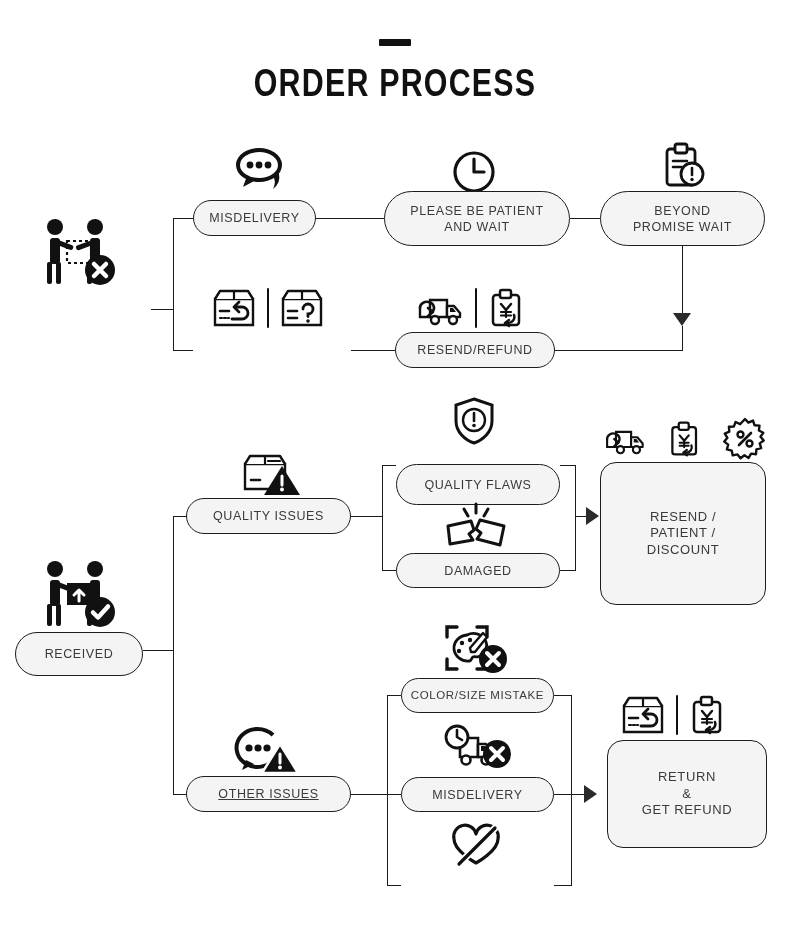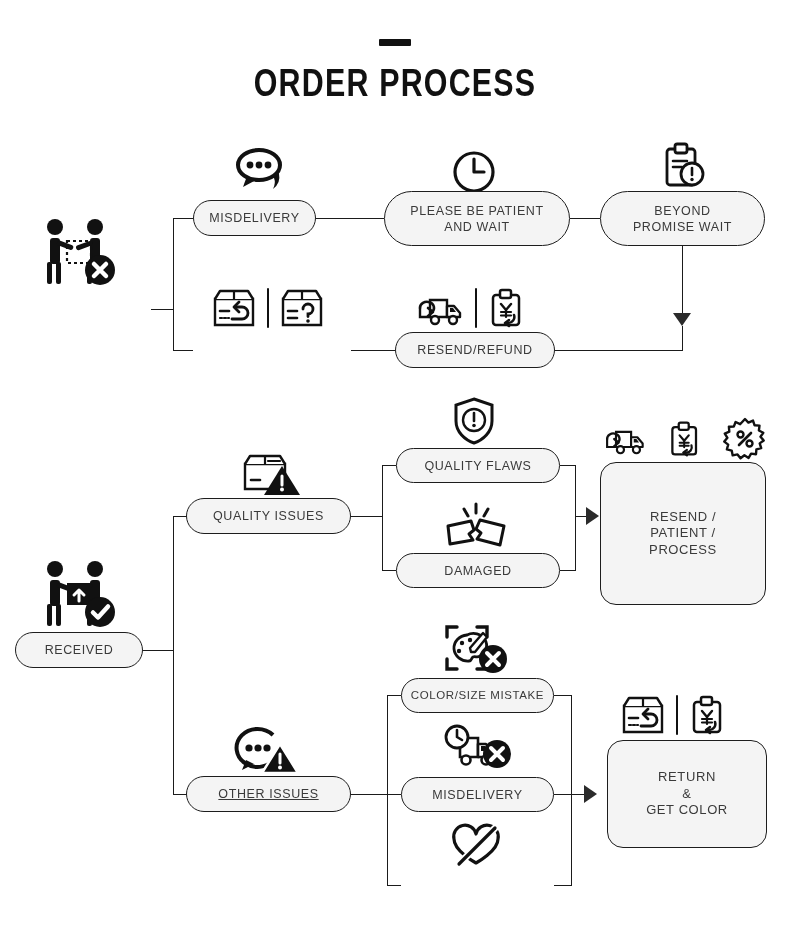--- a/index.html
+++ b/index.html
@@ -225,21 +225,21 @@
         <rect x="58" y="44" width="5" height="22" rx="2"></rect>
         <rect x="38" y="22" width="17" height="5" rx="2.5" transform="rotate(-20 55 27)"></rect>
         <rect x="29" y="23" width="24" height="22"></rect>
       </g>
       <path d="M41 41 v-11 M36 35 l5 -5 l5 5" stroke="#fff" stroke-width="3" fill="none" stroke-linecap="round" stroke-linejoin="round"></path>
       <circle cx="62" cy="52" r="15" fill="#111"></circle>
       <path d="M55 52.5 l5 5 l10 -11" stroke="#fff" stroke-width="4.5" fill="none" stroke-linecap="round" stroke-linejoin="round"></path>
     </svg>
   </div>
 
-  <div class="node pill" style="left:15px;top:632px;width:128px;height:36px;font-size:12.5px;text-align:center;">
+  <div class="node pill" style="left:15px;top:632px;width:128px;height:44px;font-size:12.5px;text-align:center;">
     <span>RECEIVED</span>
   </div>
 
   <div class="ln h" style="left:143px;top:650px;width:31px;"></div>
   <div class="ln v" style="left:173px;top:516px;height:279px;"></div>
   <div class="ln h" style="left:173px;top:516px;width:20px;"></div>
   <div class="ln h" style="left:173px;top:794px;width:20px;"></div>
 
   <div class="icon" style="left:240px;top:450px;width:66px;height:48px;">
     <svg width="66" height="48" viewBox="0 0 66 48">
@@ -265,21 +265,21 @@
 
   <div class="icon" style="left:452px;top:396px;width:44px;height:50px;">
     <svg width="44" height="50" viewBox="0 0 44 50">
       <path d="M22 3 L40 9 V25 C40 36 31 44 22 47 C13 44 4 36 4 25 V9z" fill="#fff" stroke="#111" stroke-width="3"></path>
       <circle cx="22" cy="24" r="11" fill="#fff" stroke="#111" stroke-width="2.4"></circle>
       <path d="M22 17 v8" stroke="#111" stroke-width="2.6" stroke-linecap="round"></path>
       <circle cx="22" cy="29.5" r="1.8" fill="#111"></circle>
     </svg>
   </div>
 
-  <div class="node pill" style="left:396px;top:448px;width:164px;height:35px;font-size:12.5px;">
+  <div class="node pill" style="left:396px;top:464px;width:164px;height:41px;font-size:12.5px;">
     <span>QUALITY FLAWS</span>
   </div>
 
   <div class="icon" style="left:440px;top:500px;width:72px;height:50px;">
     <svg width="72" height="50" viewBox="0 0 72 50">
       <path d="M36 4 v9 M24 9 l4 7 M48 9 l-4 7" stroke="#111" stroke-width="3" stroke-linecap="round"></path>
       <path d="M8 26 L31 21 L34 30 L29 34 L33 40 L10 44z" fill="#fff" stroke="#111" stroke-width="3" stroke-linejoin="round"></path>
       <path d="M40 20 L64 26 L60 45 L37 39 L41 33 L36 29z" fill="#fff" stroke="#111" stroke-width="3" stroke-linejoin="round"></path>
     </svg>
   </div>
@@ -325,21 +325,21 @@
         <circle cx="16.5" cy="16.5" r="3" fill="none" stroke="#111" stroke-width="2.4"></circle>
         <circle cx="25.5" cy="25.5" r="3" fill="none" stroke="#111" stroke-width="2.4"></circle>
         <path d="M27 15 L15 27" stroke="#111" stroke-width="2.6" stroke-linecap="round"></path>
       </svg>
     </span>
   </div>
 
   <div class="node rrect" style="left:600px;top:462px;width:166px;height:143px;font-size:13px;flex-direction:column;">
     <span>RESEND /</span>
     <span>PATIENT /</span>
-    <span>PROCESS</span>
+    <span>DISCOUNT</span>
   </div>
 
   <div class="icon" style="left:232px;top:726px;width:70px;height:52px;">
     <svg width="70" height="52" viewBox="0 0 70 52">
       <path d="M44 31 a21 19 0 1 1 -3 -22" fill="#fff" stroke="#111" stroke-width="4"></path>
       <path d="M14 34 l-4 10 l12 -6z" fill="#111"></path>
       <circle cx="17" cy="22" r="3.6" fill="#111"></circle>
       <circle cx="26" cy="22" r="3.6" fill="#111"></circle>
       <circle cx="35" cy="22" r="3.6" fill="#111"></circle>
       <path d="M48 18 L66 47 H30z" fill="#111" stroke="#fff" stroke-width="2.5" stroke-linejoin="round"></path>
@@ -430,16 +430,16 @@
         <path d="M20 23 v7 M15 25 h10 M15 28.5 h10" stroke="#111" stroke-width="2.2" stroke-linecap="round"></path>
         <path d="M28 28 a6 6 0 0 1 -6 8 h-2" stroke="#111" stroke-width="2.5" fill="none" stroke-linecap="round"></path>
         <path d="M23 33 l-4 3 l4 3" stroke="#111" stroke-width="2.5" fill="none" stroke-linecap="round" stroke-linejoin="round"></path>
       </svg>
     </span>
   </div>
 
   <div class="node rrect" style="left:607px;top:740px;width:160px;height:108px;font-size:13px;flex-direction:column;">
     <span>RETURN</span>
     <span>&amp;</span>
-    <span>GET COLOR</span>
+    <span>GET REFUND</span>
   </div>
 
 </div>
 
 </body></html>

